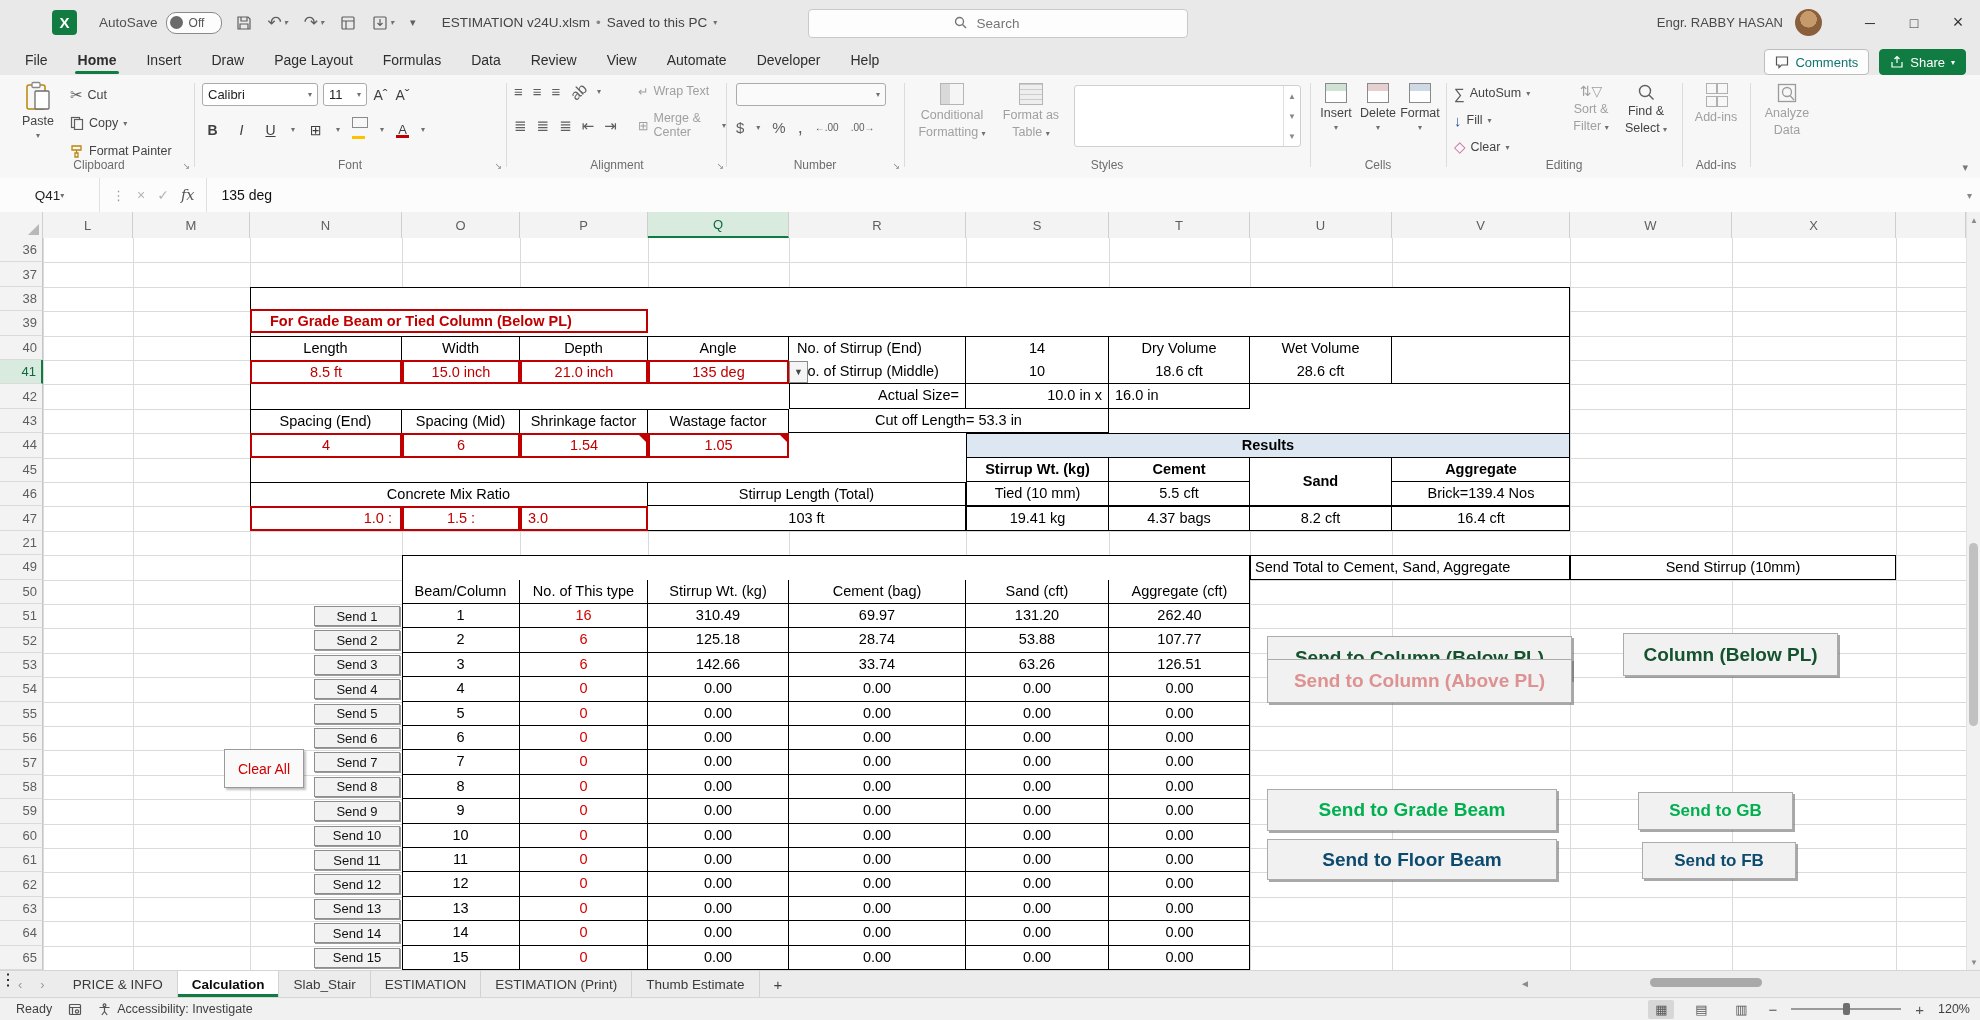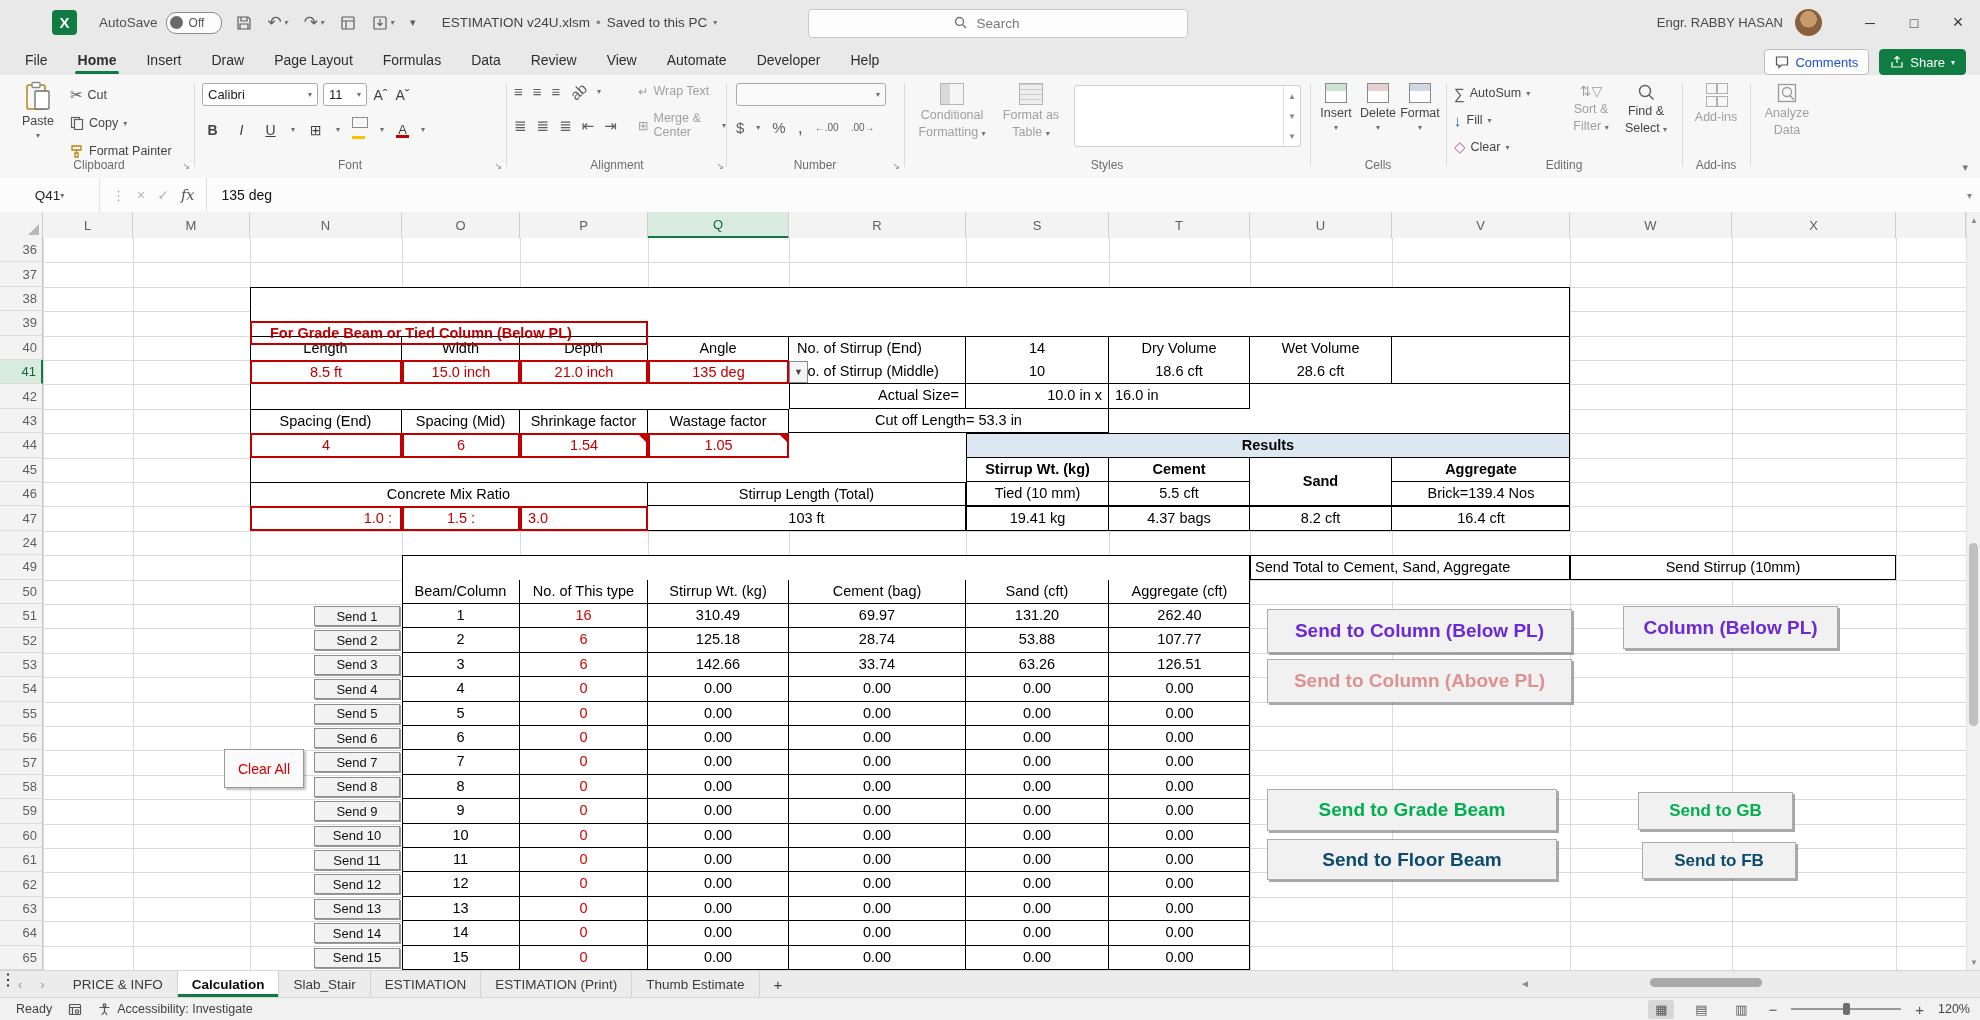--- a/index.html
+++ b/index.html
@@ -33,21 +33,21 @@
     color:#333;font-size:14px;}
   .winbtn.close{font-size:18px;}
 
   
   .tabrow{position:absolute;left:0;top:45px;width:1980px;height:30px;background:#e9e9e9;display:flex;align-items:center;}
   .rtab{font-size:14px;color:#2e2e2e;padding:0 15px;height:30px;display:flex;align-items:center;position:relative;}
   .rtab.active{font-weight:600;}
   .rtab.active::after{content:"";position:absolute;left:12px;right:12px;bottom:1px;height:3px;background:#107C41;border-radius:2px;}
   .tabrow-right{position:absolute;right:14px;top:4px;display:flex;gap:10px;align-items:center;}
   .pillbtn{height:24px;border:1px solid #bdbdbd;border-radius:4px;background:#fdfdfd;display:flex;
-    align-items:center;gap:6px;padding:0 10px;font-size:13px;color:#1d4ed8;}
+    align-items:center;gap:6px;padding:0 10px;font-size:13px;color:#0f766e;}
   .sharebtn{background:#107C41;color:#fff;border-color:#107C41;}
 
   
   .ribbon{position:absolute;left:0;top:75px;width:1980px;height:103px;background:#f7f7f7;
     border-bottom:1px solid #d5d5d5;font-size:12.5px;color:#444;}
   .rgroup{position:absolute;top:0;height:100px;}
   .rgrouplabel{position:absolute;bottom:3px;width:100%;text-align:center;font-size:12px;color:#6d6d6d;}
   .launch{position:absolute;bottom:4px;right:2px;font-size:9px;color:#8a8a8a;}
   .rsep{position:absolute;top:8px;width:1px;height:84px;background:#dcdcdc;}
   .bigbtn{display:flex;flex-direction:column;align-items:center;gap:3px;font-size:12.5px;color:#444;text-align:center;line-height:1.15;}
@@ -114,21 +114,21 @@
     align-items:center;justify-content:center;font-size:9px;color:#444;box-sizing:border-box;}
   .sendbtn{position:absolute;z-index:5;background:#f2f2f2;border:1px solid #8e8e8e;
     box-shadow:1px 1px 0 #9a9a9a;display:flex;align-items:center;justify-content:center;
     font-size:13px;color:#111;box-sizing:border-box;}
   .clearbtn{position:absolute;z-index:5;background:#fafafa;border:1px solid #9a9a9a;
     box-shadow:2px 2px 2px rgba(0,0,0,.25);display:flex;align-items:center;justify-content:center;
     font-size:14px;color:#D00000;box-sizing:border-box;}
   .xlbtn{position:absolute;z-index:5;background:#f1f1f1;border:1px solid #ababab;
     box-shadow:2px 2px 0 rgba(110,110,110,.6);display:flex;align-items:center;justify-content:center;
     font-weight:bold;box-sizing:border-box;}
-  .purple{color:#6d28d9;font-size:19px;}
+  .purple{color:#14532d;font-size:19px;margin-top:27px;}
   .pinkdis{color:#DE9191;font-size:19px;}
   .greenb{color:#00B050;font-size:19px;}
   .greenb.sm{font-size:17px;}
   .blueb{color:#0c4a6e;font-size:19px;}
   .blueb.sm{font-size:17px;}
 
   
   .vscroll{position:absolute;left:1966px;top:212px;width:14px;height:758px;background:#f1f1f1;border-left:1px solid #e2e2e2;box-sizing:border-box;}
   .vscroll .arr{position:absolute;left:0;width:14px;height:16px;display:flex;align-items:center;justify-content:center;font-size:8px;color:#8a8a8a;}
   .vthumb{position:absolute;left:2px;width:9px;border-radius:5px;background:#c1c1c1;}
@@ -545,41 +545,41 @@
       <div class="rowhdr" style="left: 0px; top: 48.8px; width: 43px; height: 24.4px;">38</div>
       <div class="rowhdr" style="left: 0px; top: 73.2px; width: 43px; height: 24.4px;">39</div>
       <div class="rowhdr" style="left: 0px; top: 97.6px; width: 43px; height: 24.4px;">40</div>
       <div class="rowhdr selr" style="left: 0px; top: 122px; width: 43px; height: 24.4px;">41</div>
       <div class="rowhdr" style="left: 0px; top: 146.4px; width: 43px; height: 24.4px;">42</div>
       <div class="rowhdr" style="left: 0px; top: 170.8px; width: 43px; height: 24.4px;">43</div>
       <div class="rowhdr" style="left: 0px; top: 195.2px; width: 43px; height: 24.4px;">44</div>
       <div class="rowhdr" style="left: 0px; top: 219.6px; width: 43px; height: 24.4px;">45</div>
       <div class="rowhdr" style="left: 0px; top: 244px; width: 43px; height: 24.4px;">46</div>
       <div class="rowhdr" style="left: 0px; top: 268.4px; width: 43px; height: 24.4px;">47</div>
-      <div class="rowhdr" style="left: 0px; top: 292.8px; width: 43px; height: 24.4px;">24</div>
+      <div class="rowhdr" style="left: 0px; top: 292.8px; width: 43px; height: 24.4px;">21</div>
       <div class="rowhdr" style="left: 0px; top: 317.2px; width: 43px; height: 24.4px;">49</div>
       <div class="rowhdr" style="left: 0px; top: 341.6px; width: 43px; height: 24.4px;">50</div>
       <div class="rowhdr" style="left: 0px; top: 366px; width: 43px; height: 24.4px;">51</div>
       <div class="rowhdr" style="left: 0px; top: 390.4px; width: 43px; height: 24.4px;">52</div>
       <div class="rowhdr" style="left: 0px; top: 414.8px; width: 43px; height: 24.4px;">53</div>
       <div class="rowhdr" style="left: 0px; top: 439.2px; width: 43px; height: 24.4px;">54</div>
       <div class="rowhdr" style="left: 0px; top: 463.6px; width: 43px; height: 24.4px;">55</div>
       <div class="rowhdr" style="left: 0px; top: 488px; width: 43px; height: 24.4px;">56</div>
       <div class="rowhdr" style="left: 0px; top: 512.4px; width: 43px; height: 24.4px;">57</div>
       <div class="rowhdr" style="left: 0px; top: 536.8px; width: 43px; height: 24.4px;">58</div>
       <div class="rowhdr" style="left: 0px; top: 561.2px; width: 43px; height: 24.4px;">59</div>
       <div class="rowhdr" style="left: 0px; top: 585.6px; width: 43px; height: 24.4px;">60</div>
       <div class="rowhdr" style="left: 0px; top: 610px; width: 43px; height: 24.4px;">61</div>
       <div class="rowhdr" style="left: 0px; top: 634.4px; width: 43px; height: 24.4px;">62</div>
       <div class="rowhdr" style="left: 0px; top: 658.8px; width: 43px; height: 24.4px;">63</div>
       <div class="rowhdr" style="left: 0px; top: 683.2px; width: 43px; height: 24.4px;">64</div>
       <div class="rowhdr" style="left: 0px; top: 707.6px; width: 43px; height: 24.4px;">65</div>
       <div class="tblrect" style="left: 250px; top: 48.8px; width: 1320px; height: 244px;"></div>
       <div class="tblrect" style="left: 402px; top: 317.2px; width: 848px; height: 414.8px;"></div>
-      <div class="cell rd bold jl pl18" style="left: 250px; top: 83px; width: 398px; height: 24.4px;">For Grade Beam or Tied Column (Below PL)</div>
+      <div class="cell rd bold jl pl18" style="left: 250px; top: 71px; width: 398px; height: 24.4px;">For Grade Beam or Tied Column (Below PL)</div>
       <div class="cell br bt" style="left: 250px; top: 97.6px; width: 152px; height: 24.4px;">Length</div>
       <div class="cell br bt" style="left: 402px; top: 97.6px; width: 118px; height: 24.4px;">Width</div>
       <div class="cell br bt" style="left: 520px; top: 97.6px; width: 128px; height: 24.4px;">Depth</div>
       <div class="cell br bt" style="left: 648px; top: 97.6px; width: 141px; height: 24.4px;">Angle</div>
       <div class="cell br bt jl pl8" style="left: 789px; top: 97.6px; width: 177px; height: 24.4px;">No. of Stirrup (End)</div>
       <div class="cell br bt" style="left: 966px; top: 97.6px; width: 143px; height: 24.4px;">14</div>
       <div class="cell br bt" style="left: 1109px; top: 97.6px; width: 141px; height: 24.4px;">Dry Volume</div>
       <div class="cell br bt" style="left: 1250px; top: 97.6px; width: 142px; height: 24.4px;">Wet Volume</div>
       <div class="cell bt" style="left: 1392px; top: 97.6px; width: 178px; height: 24.4px;"></div>
       <div class="cell rd" style="left: 250px; top: 122px; width: 152px; height: 24.4px;">8.5 ft</div>

